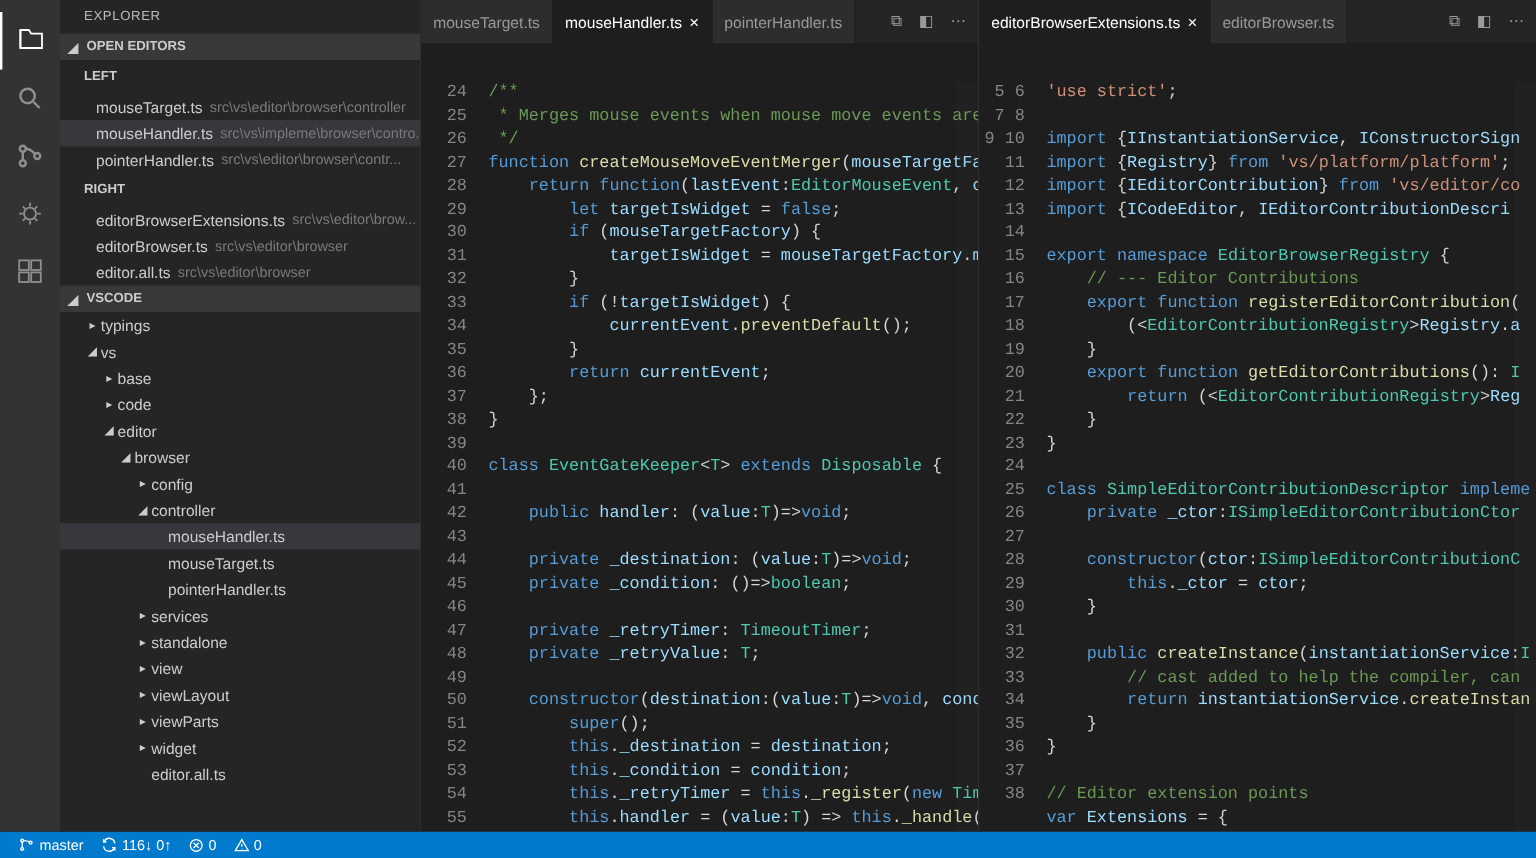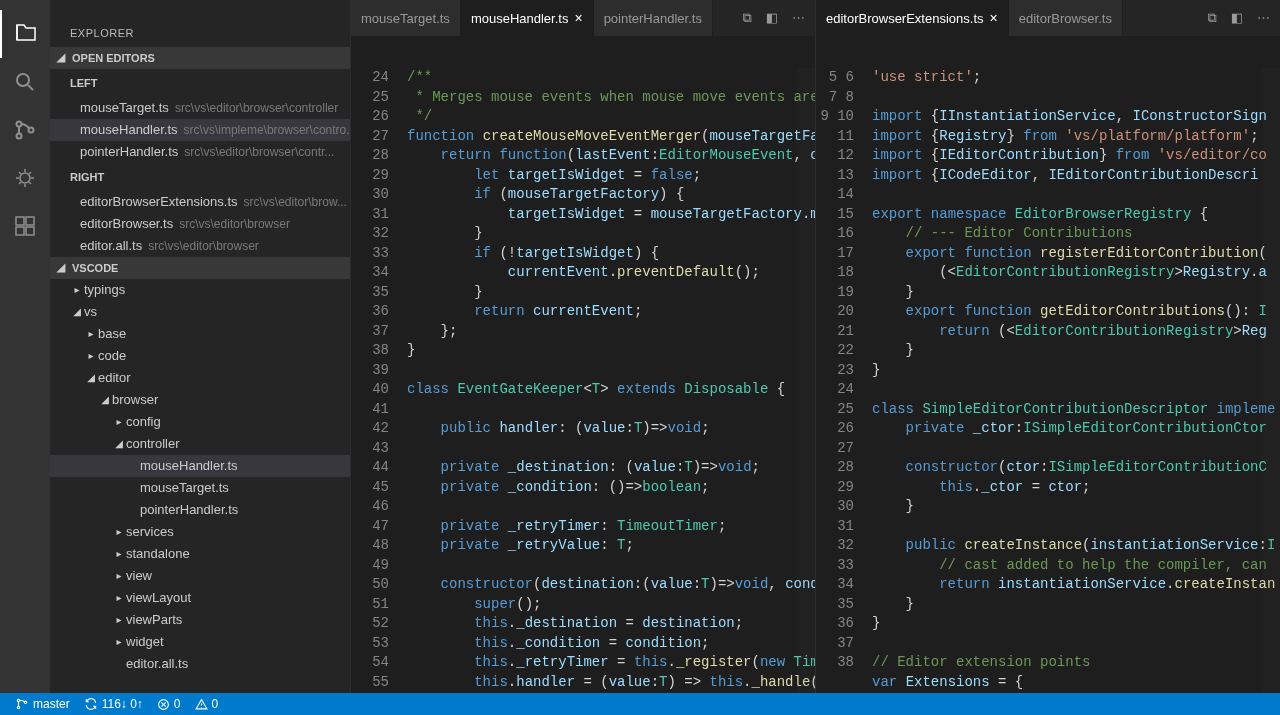--- a/index.html
+++ b/index.html
@@ -7,21 +7,21 @@
 
 .container { display: flex; height: 693px; }
 
 
 .activity-bar { width: 50px; background: #333333; display: flex; flex-direction: column; align-items: center; padding-top: 10px; }
 .activity-item { width: 50px; height: 48px; display: flex; align-items: center; justify-content: center; cursor: pointer; opacity: 0.6; }
 .activity-item.active { border-left: 2px solid #fff; opacity: 1; }
 .activity-item svg { width: 24px; height: 24px; }
 
 
-.sidebar { width: 300px; background: #252526; display: flex; flex-direction: column; overflow: hidden; justify-content: center; }
+.sidebar { width: 300px; background: #252526; display: flex; flex-direction: column; overflow: hidden; }
 .sidebar-title { padding: 8px 20px; font-size: 11px; color: #bbbbbb; text-transform: uppercase; letter-spacing: 0.5px; }
 .section-header { display: flex; align-items: center; padding: 2px 4px; background: #383838; cursor: pointer; font-size: 11px; font-weight: bold; height: 22px; }
 .section-header .chev { margin-right: 4px; width: 14px; display: inline-block; text-align: center; }
 .group-label { padding: 14px 20px; font-size: 11px; font-weight: bold; color: #cccccc; height: 22px; display: flex; align-items: center; }
 .open-editor-item { display: flex; align-items: center; padding: 0 0 0 30px; height: 22px; font-size: 13px; white-space: nowrap; overflow: hidden; cursor: pointer; }
 .open-editor-item .fname { color: #cccccc; }
 .open-editor-item .fpath { color: #7a7a7a; margin-left: 6px; font-size: 12px; }
 .open-editor-item.active { background: #37373d; }
 
 .tree-item { display: flex; align-items: center; height: 22px; font-size: 13px; cursor: pointer; white-space: nowrap; }

